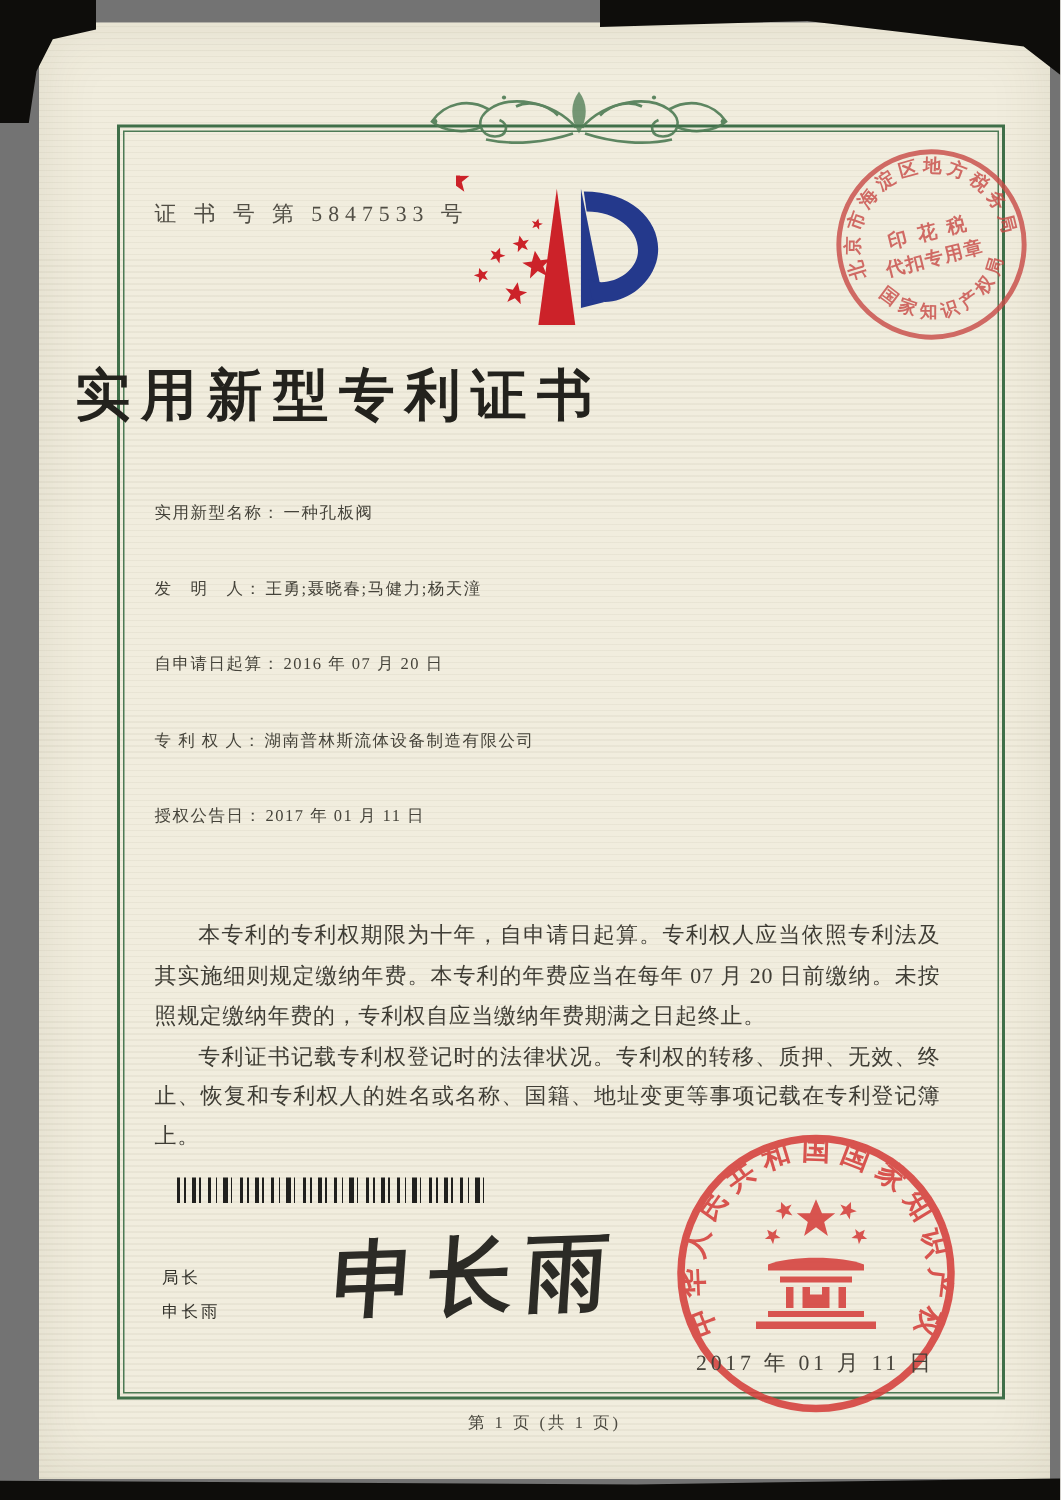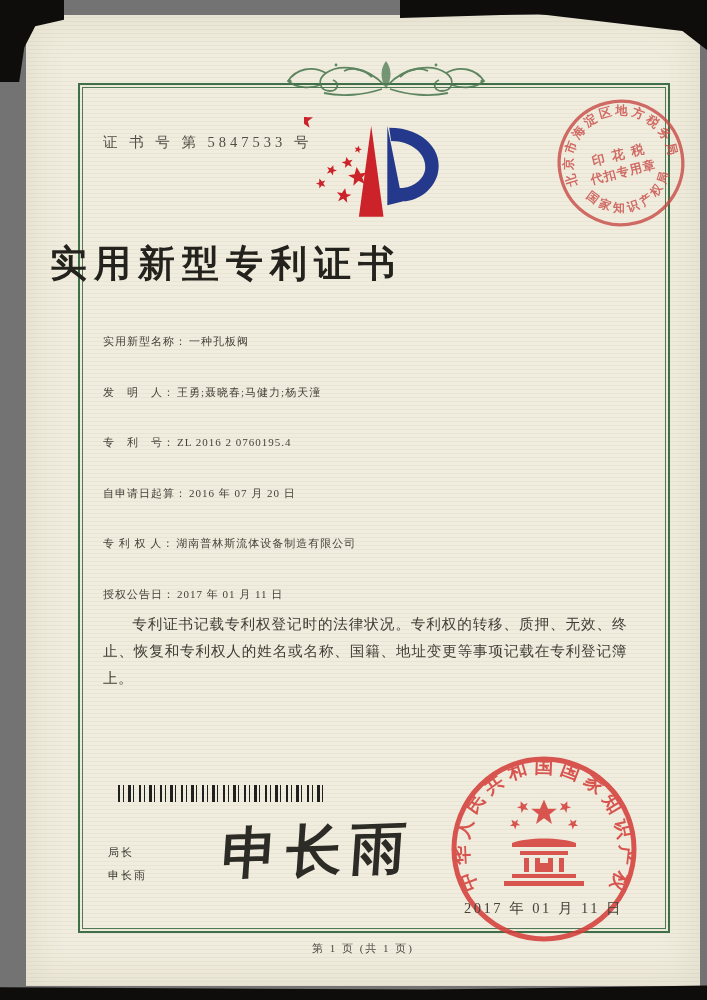--- a/index.html
+++ b/index.html
@@ -122,34 +122,32 @@
     <div class="title">实用新型专利证书</div>
 
     <div class="fields">
       <div class="field">
         <span class="lab">实用新型名称：</span><span class="val">一种孔板阀</span>
       </div>
       <div class="field">
         <span class="lab">发　明　人：</span><span class="val">王勇;聂晓春;马健力;杨天潼</span>
       </div>
       <div class="field">
-        <span class="lab">专　利　号：</span><span class="val">ZL 2016 2 0760195.4</span>
-      </div>
-      <div class="field">
         <span class="lab">自申请日起算：</span><span class="val">2016 年 07 月 20 日</span>
       </div>
       <div class="field">
         <span class="lab">专 利 权 人：</span><span class="val">湖南普林斯流体设备制造有限公司</span>
       </div>
       <div class="field">
         <span class="lab">授权公告日：</span><span class="val">2017 年 01 月 11 日</span>
       </div>
     </div>
 
     <div class="paragraphs">
+      <p>本专利的专利权期限为十年，自申请日起算。专利权人应当依照专利法及其实施细则规定缴纳年费。本专利的年费应当在每年 07 月 20 日前缴纳。未按照规定缴纳年费的，专利权自应当缴纳年费期满之日起终止。</p>
       <p>专利证书记载专利权登记时的法律状况。专利权的转移、质押、无效、终止、恢复和专利权人的姓名或名称、国籍、地址变更等事项记载在专利登记簿上。</p>
     </div>
 
     <div class="barcode"></div>
 
     <div class="signer">
       <div>局长</div>
       <div>申长雨</div>
     </div>
 

